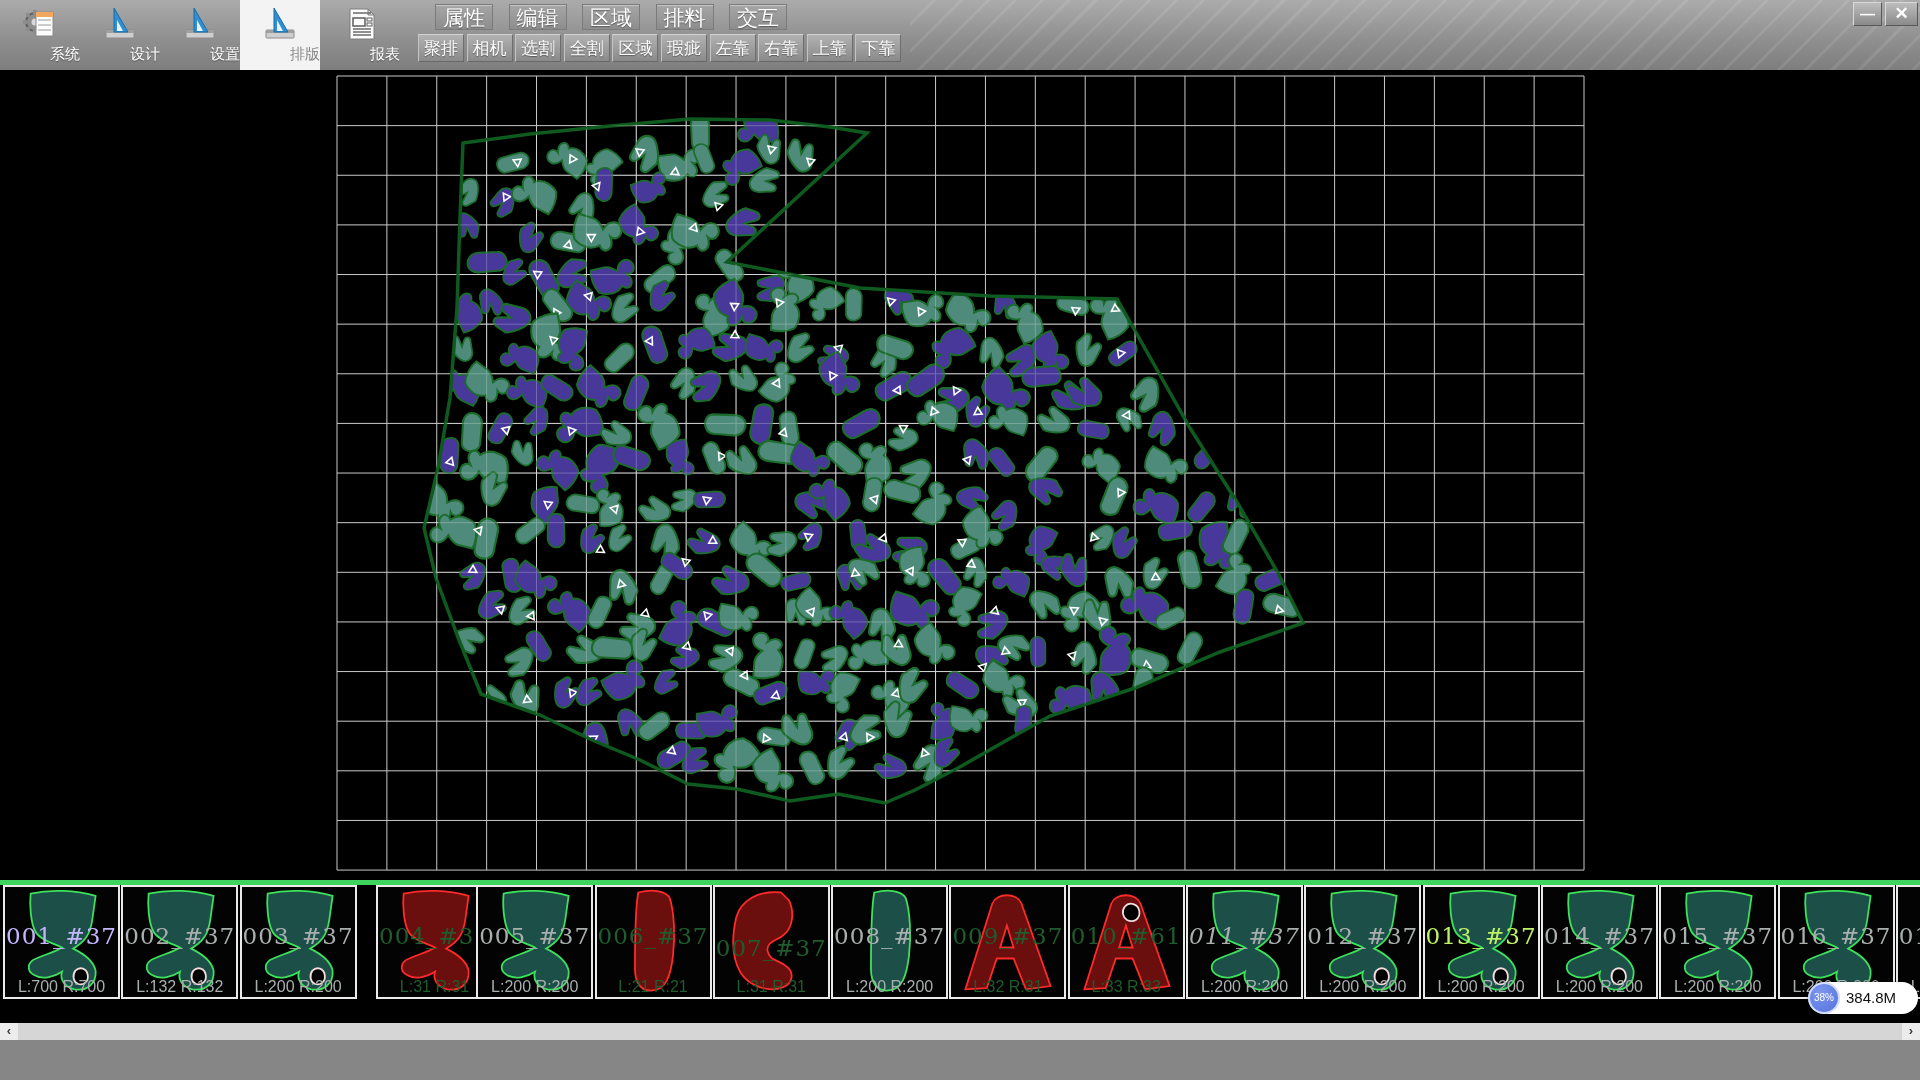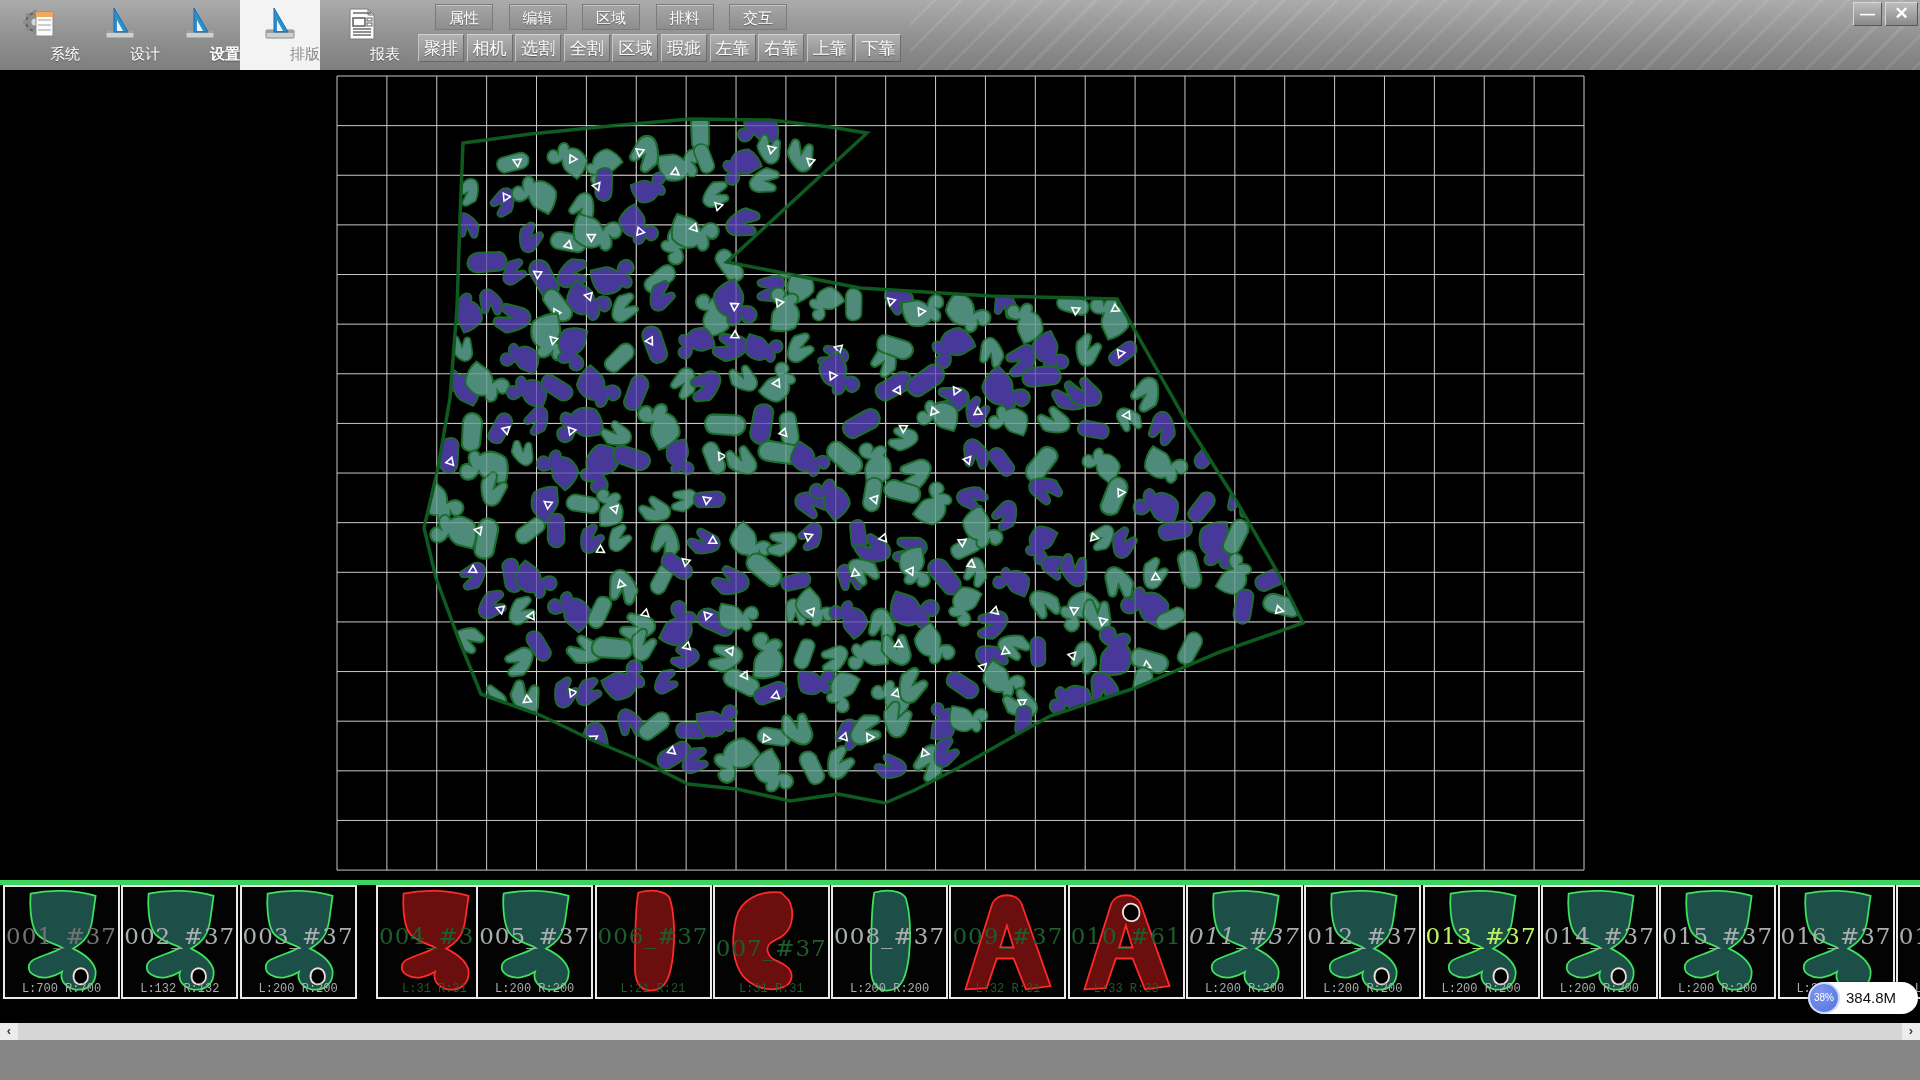--- a/index.html
+++ b/index.html
@@ -10,21 +10,21 @@
   .toolbar{position:absolute;top:0;left:0;width:1920px;height:70px;
            background:linear-gradient(#ababab,#909090 55%,#7e7e7e);}
   .hatch{position:absolute;top:0;left:910px;width:1010px;height:70px;
          background:repeating-linear-gradient(135deg,transparent 0 16px,rgba(255,255,255,.09) 16px 19px);}
   .icon-tab{position:absolute;top:0;width:80px;height:70px;text-align:right;cursor:default;}
   .icon-tab .glyph{margin-top:3px;height:42px;display:flex;align-items:center;justify-content:center;}
   .icon-tab .lbl{font-size:15px;color:#fff;text-shadow:0 1px 1px rgba(0,0,0,.35);}
   .icon-tab.active{background:#f3f3f3;}
   .icon-tab.active .lbl{color:#8a8a8a;text-shadow:none;}
   .menu-btn{position:absolute;top:4px;height:26px;width:58px;line-height:26px;text-align:center;
-            color:#fff;font-size:15px;background:linear-gradient(#a6a6a6,#8d8d8d);
+            color:#fff;font-size:21px;background:linear-gradient(#a6a6a6,#8d8d8d);
             border:1px solid #7b7b7b;box-shadow:inset 0 1px 0 rgba(255,255,255,.35);
             text-shadow:0 1px 1px rgba(0,0,0,.4);box-sizing:border-box;}
   .tool-btn{position:absolute;top:34px;height:28px;width:46px;line-height:28px;text-align:center;
             color:#fff;font-size:17px;background:linear-gradient(#b2b2b2,#8a8a8a);
             border-top:1px solid #d2d2d2;border-left:1px solid #c4c4c4;
             border-right:1px solid #6d6d6d;border-bottom:1px solid #686868;
             text-shadow:0 1px 1px rgba(0,0,0,.4);box-sizing:border-box;}
   .winbtn{position:absolute;top:2px;height:24px;text-align:center;color:#fff;
           background:linear-gradient(#bdbdbd,#8a8a8a);border:1px solid;
           border-color:#d9d9d9 #585858 #585858 #d9d9d9;box-sizing:border-box;
@@ -37,21 +37,21 @@
 
   
   .parts{position:absolute;top:880px;left:0;width:1920px;height:123px;background:#000;}
   .parts .greenbar{position:absolute;top:0;left:0;width:1920px;height:5px;background:#3ed45e;}
   .pcell{position:absolute;top:5px;width:117px;height:114px;background:#030303;
          border:2px solid #eaeaea;box-sizing:border-box;overflow:hidden;}
   .pcell svg{position:absolute;left:1px;top:0;}
   .pcell .pid{position:absolute;top:36px;left:0;width:100%;text-align:center;
               font-family:"DejaVu Serif",serif;font-size:23px;letter-spacing:1px;}
   .pcell .plr{position:absolute;bottom:1px;left:0;width:100%;text-align:center;
-              font-family:Liberation Mono, monospace;font-size:12px;}
+              font-family:Liberation Sans, sans-serif;font-size:16px;}
 
   
   .hscroll{position:absolute;top:1023px;left:0;width:1920px;height:17px;background:#d6d6d6;}
   .hs-btn{position:absolute;top:0;width:18px;height:17px;background:#ececec;color:#3c3c3c;
           font-size:13px;font-weight:bold;text-align:center;line-height:16px;}
   .bottombar{position:absolute;top:1040px;left:0;width:1920px;height:40px;background:#868686;}
   .statuspill{position:absolute;left:1808px;top:982px;width:110px;height:32px;background:#fff;
               border-radius:17px;box-shadow:0 0 0 1px rgba(0,0,0,.15);}
   .statuspill .pct{position:absolute;left:2px;top:2px;width:28px;height:28px;border-radius:50%;
                    background:radial-gradient(circle at 35% 30%,#7d97ef,#5572dd);
@@ -97,21 +97,21 @@
               <g>
                 <rect x="4" y="24" width="28" height="8" rx="1" fill="#cfcfcf" stroke="#8c8c8c"></rect>
                 <rect x="4" y="24" width="28" height="3" fill="#9f9f9f"></rect>
                 <polygon points="12,2 26,26 12,26" fill="#2f8fd0" stroke="#1b6ca6"></polygon>
                 <polygon points="15,14 21,25 15,25" fill="#eaf4fb"></polygon>
               </g>
             </svg>
           </div>
           <div class="lbl">设计</div>
         </div>
-        <div class="icon-tab" style="left: 160px; font-weight: bold;">
+        <div class="icon-tab" style="left: 160px;">
           <div class="glyph">
             <svg width="36" height="36" viewBox="0 0 36 36">
               <g>
                 <rect x="4" y="24" width="28" height="8" rx="1" fill="#cfcfcf" stroke="#8c8c8c"></rect>
                 <rect x="4" y="24" width="28" height="3" fill="#9f9f9f"></rect>
                 <polygon points="12,2 26,26 12,26" fill="#2f8fd0" stroke="#1b6ca6"></polygon>
                 <polygon points="15,14 21,25 15,25" fill="#eaf4fb"></polygon>
               </g>
             </svg>
           </div>
@@ -640,21 +640,21 @@
   </div>
 
   <div class="parts">
     <div class="greenbar"></div>
     <div id="partCells">
         <div class="pcell" style="left: 3px;">
           <svg width="112" height="110" viewBox="0 0 100 100" preserveAspectRatio="none">
             <path d="M22,6C40,2 62,3 80,8L77,30C75,44 70,50 60,56C68,60 78,66 80,76C81,88 72,95 61,93C52,91 48,84 50,77C44,81 33,85 25,80C18,76 19,68 27,65C36,61 44,59 50,55C42,51 30,48 26,40C22,32 21,16 22,6Z" fill="#1c4f48" stroke="#3fe05c" stroke-width="1.6" fill-rule="evenodd"></path>
             <path d="M62,76C66,72 72,74 73,80C74,86 69,90 64,88C60,86 59,80 62,76Z" fill="#000" stroke="#f2dcdc" stroke-width="1.6"></path>
           </svg>
-          <div class="pid" style="color: #737373;">001_#37</div>
+          <div class="pid" style="color: #c4b5fd;">001_#37</div>
           <div class="plr" style="color: rgb(169, 174, 174);">L:700 R:700</div>
         </div>
         <div class="pcell" style="left: 121.3px;">
           <svg width="112" height="110" viewBox="0 0 100 100" preserveAspectRatio="none">
             <path d="M22,6C40,2 62,3 80,8L77,30C75,44 70,50 60,56C68,60 78,66 80,76C81,88 72,95 61,93C52,91 48,84 50,77C44,81 33,85 25,80C18,76 19,68 27,65C36,61 44,59 50,55C42,51 30,48 26,40C22,32 21,16 22,6Z" fill="#1c4f48" stroke="#3fe05c" stroke-width="1.6" fill-rule="evenodd"></path>
             <path d="M62,76C66,72 72,74 73,80C74,86 69,90 64,88C60,86 59,80 62,76Z" fill="#000" stroke="#f2dcdc" stroke-width="1.6"></path>
           </svg>
           <div class="pid" style="color: rgb(169, 174, 174);">002_#37</div>
           <div class="plr" style="color: rgb(169, 174, 174);">L:132 R:132</div>
         </div>

